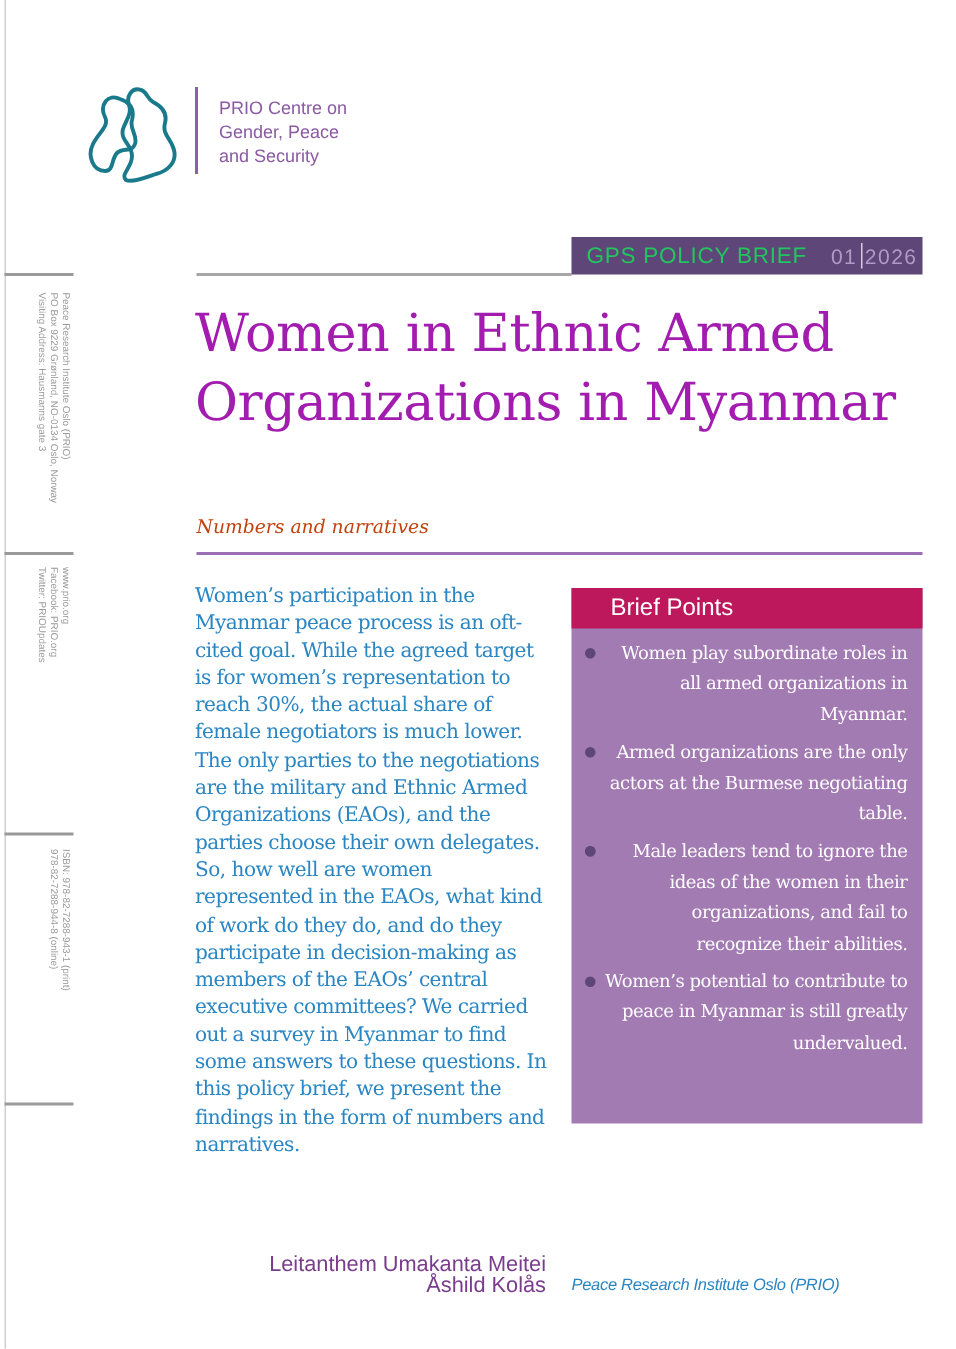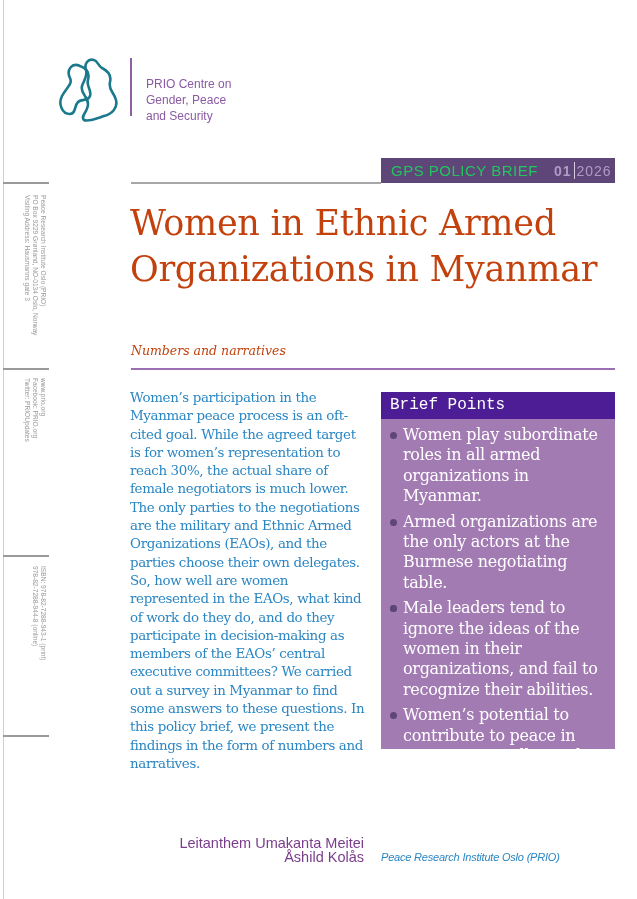--- a/index.html
+++ b/index.html
@@ -16,40 +16,39 @@
     color: #9a9a9a; white-space: pre;
   }
 
   
   .logo-mark { position: absolute; left: 58px; top: 56px; width: 62px; height: 66px; }
   .logo-divider { position: absolute; left: 130px; top: 58px; width: 2px; height: 58px; background: #8d5fa3; }
   .logo-text {
     position: absolute; left: 146px; top: 64px;
     font-family: "Liberation Sans", sans-serif; font-size: 12px; line-height: 16px;
     color: #8a5aa3;
-    margin-top: 12px;
   }
   .logo-text div { white-space: nowrap; }
 
   
   .header-rule { position: absolute; left: 131px; top: 182px; width: 250px; height: 2px; background: #a7a7a7; }
   .brief-bar {
     position: absolute; left: 381px; top: 158px; width: 234px; height: 25px;
     background: #5e4678; display: flex; align-items: center;
     font-family: "Liberation Sans", sans-serif;
   }
   .brief-label { color: #22c55e; font-size: 15px; letter-spacing: 0.5px; margin-left: 10px; }
-  .brief-issue { color: #b09bc6; font-size: 14px; margin-left: 16px; letter-spacing: 1px; font-weight: bold; }
+  .brief-issue { color: #b09bc6; font-size: 14px; margin-left: 16px; letter-spacing: 1px; }
   .brief-sep { width: 1px; height: 17px; background: #d6cbe2; margin: 0 2px 0 2px; }
   .brief-year { color: #b09bc6; font-size: 14px; letter-spacing: 1px; }
 
   
   .title {
     position: absolute; left: 130px; top: 200px; width: 495px;
-    color: #c2410c; font-family: "DejaVu Serif", serif; font-size: 35px; line-height: 46px;
+    color: #a21caf; font-family: "DejaVu Serif", serif; font-size: 35px; line-height: 46px;
     font-weight: normal; margin: 0; letter-spacing: -0.3px;
   }
   .subtitle {
     position: absolute; left: 131px; top: 343px;
     color: #c2410c; font-family: "DejaVu Serif", serif; font-style: italic; font-size: 12.5px;
   }
   .subtitle-rule { position: absolute; left: 131px; top: 368px; width: 484px; height: 2px; background: #9a6fb3; }
 
   
   .body-text {
@@ -57,29 +56,30 @@
     color: #2a86c3; font-family: "DejaVu Serif", serif; font-size: 13.4px; line-height: 18.3px;
     letter-spacing: -0.35px; margin: 0;
   }
 
   
   .points-box {
     position: absolute; left: 381px; top: 392px; width: 234px; height: 357px;
     background: #a37bb3;
   }
   .points-header {
-    height: 27px; background: #4c1d95; color: #ffffff;
-    font-family: Liberation Mono, monospace; font-size: 16px; line-height: 27px;
-    padding-left: 9px;
+    height: 27px; background: #be185d; color: #ffffff;
+    font-family: Liberation Sans, sans-serif; font-size: 16px; line-height: 27px;
+    padding-left: 26px;
   }
   .points-list { list-style: none; margin: 0; padding: 6px 10px 0 8px; }
   .point {
     position: relative; padding-left: 14px; margin-bottom: 5px;
-    color: #ffffff; font-family: "DejaVu Serif", serif; font-size: 16px; line-height: 20.4px;
+    color: #ffffff; font-family: "DejaVu Serif", serif; font-size: 12px; line-height: 20.4px;
     letter-spacing: -0.3px;
+    text-align: right;
   }
   .bullet {
     position: absolute; left: 1px; top: 7px; width: 7px; height: 7px; border-radius: 50%;
     background: #5e4678;
   }
 
   
   .author-row { position: absolute; left: 0; width: 637px; height: 20px; }
   .author-name {
     position: absolute; right: 273px; color: #7a3d8c;

